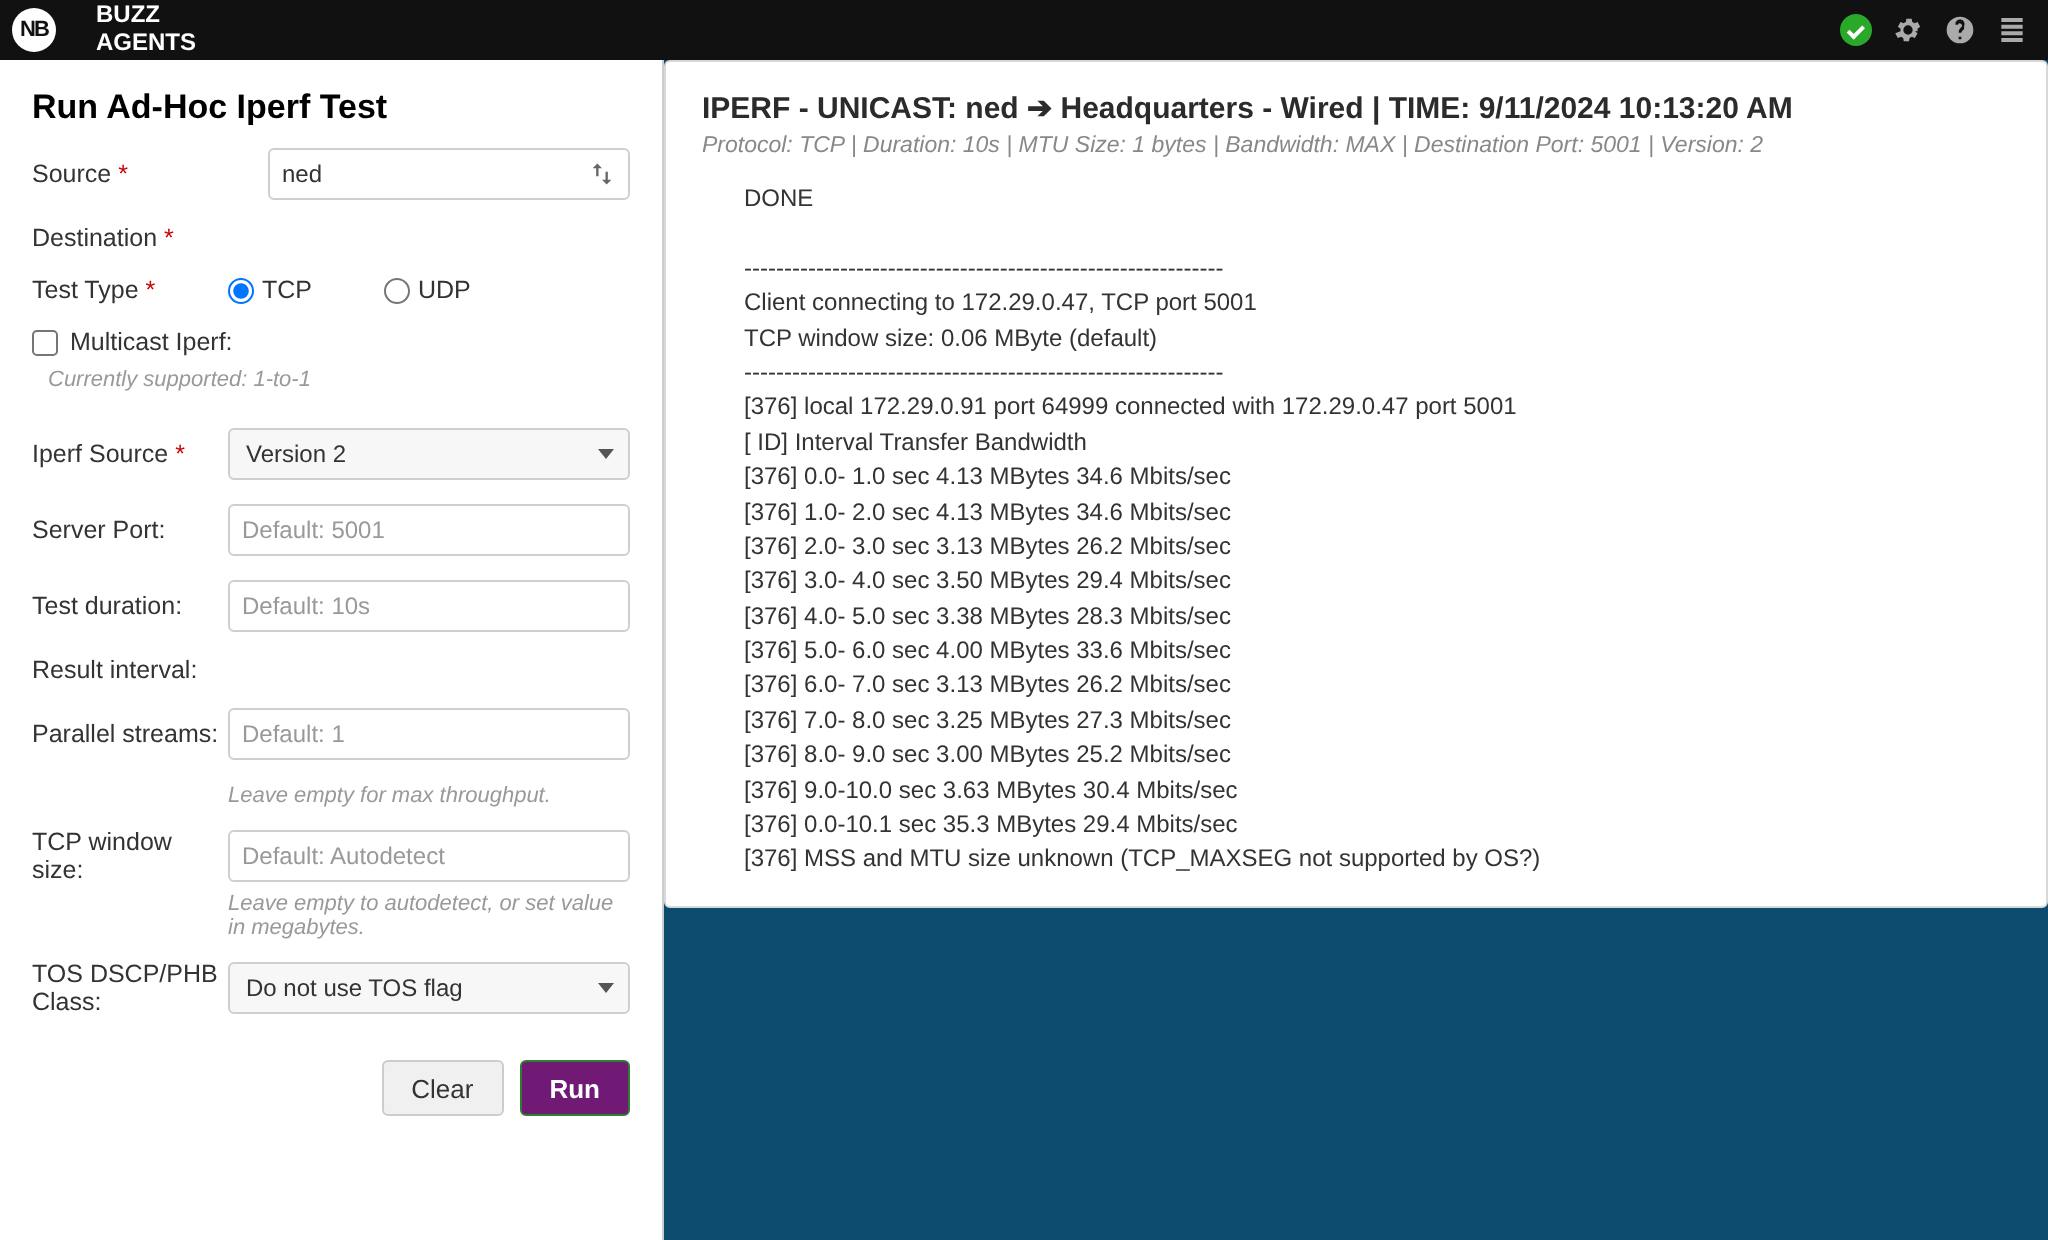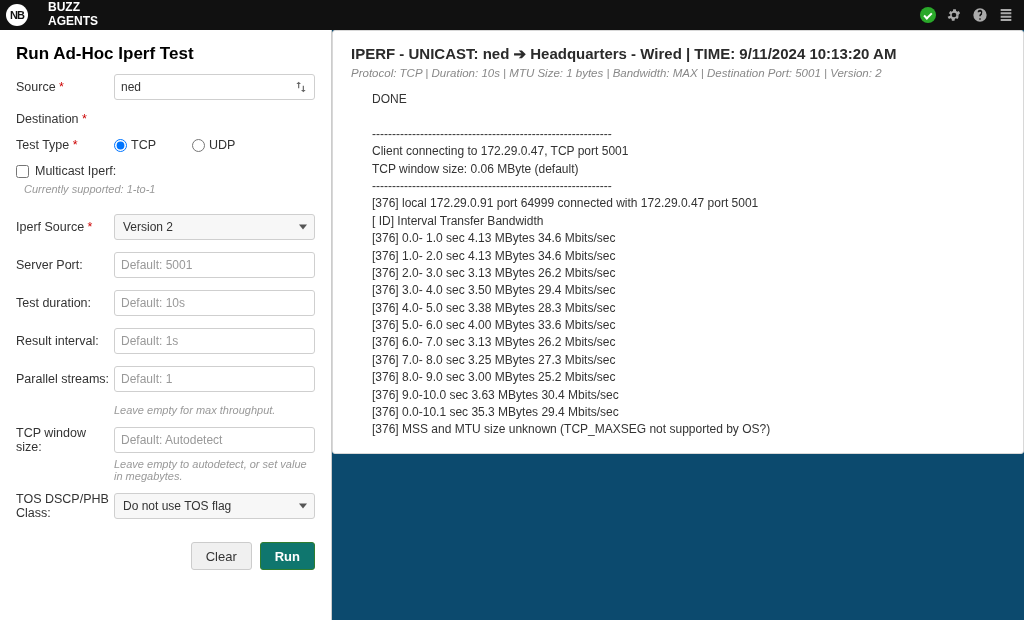--- a/index.html
+++ b/index.html
@@ -25,33 +25,33 @@
   .left h2 { font-size:17px; font-weight:700; padding:14px 16px 10px; }
   .form { padding:0 16px 16px; font-size:12.5px; color:#333; }
   .row { display:flex; align-items:center; margin-bottom:12px; }
   .lbl { width:98px; flex-shrink:0; font-size:12.5px; }
   .req::after { content:" *"; color:#c00; }
   .tin { flex:1; height:26px; border:1px solid #cfcfcf; border-radius:3px; padding:0 6px; font-size:12px; background:#fff; color:#333; }
   .tin::placeholder { color:#999; }
   .sel { appearance:none; -webkit-appearance:none; background:#f7f7f7; border:1px solid #cfcfcf; border-radius:3px; height:26px; padding:0 22px 0 8px; font-size:12px; color:#333; width:100%; }
   .sel-wrap { position:relative; flex:1; }
   .sel-wrap::after { content:""; position:absolute; right:8px; top:50%; width:0; height:0; border-left:4px solid transparent; border-right:4px solid transparent; border-top:5px solid #555; transform:translateY(-50%); pointer-events:none; }
-  .picker { flex:1; display:flex; align-items:center; justify-content:space-between; height:26px; border:1px solid #cfcfcf; border-radius:3px; padding:0 6px; font-size:12px; background:#fff; cursor:pointer; }
+  .picker { flex:1; display:flex; align-items:center; justify-content:space-between; height:26px; border:1px solid #cfcfcf; border-radius:3px; padding:0 6px; font-size:12px; background:#fff; cursor:pointer;margin-left:20px; }
   .swap-icon { width:14px; height:14px; fill:#666; }
   .radios { display:flex; gap:36px; align-items:center; }
   .radios label { font-size:12.5px; display:flex; align-items:center; gap:4px; }
   .hint { color:#999; font-size:11px; font-style:italic; margin-left:4px; }
   .subhint { color:#999; font-size:11px; font-style:italic; margin:4px 0 10px 98px; }
   .bw-row .tin { flex:1; border-right:none; border-radius:3px 0 0 3px; }
   .bw-row .sel-wrap { width:60px; flex:0 0 60px; }
   .bw-row .sel { border-radius:0 3px 3px 0; }
   .btn-row { display:flex; justify-content:flex-end; gap:8px; margin-top:22px; }
   .btn { height:28px; padding:0 14px; border-radius:3px; font-size:13px; cursor:pointer; }
   .btn-clear { background:#f0f0f0; border:1px solid #ccc; color:#333; }
-  .btn-run { background:#0f766e; border:1px solid #2f7d2f; color:#fff; font-weight:600; }
+  .btn-run { background:#701a75; border:1px solid #2f7d2f; color:#fff; font-weight:600; }
 
   
   .result-card { background:#fff; border:1px solid #d8d8d8; border-radius:3px; padding:14px 18px; }
   .res-title { font-size:15px; font-weight:700; color:#2b2b2b; }
   .res-sub { font-size:11.5px; font-style:italic; color:#888; margin:4px 0 12px; }
   .res-body { font-family: "Helvetica Neue", Arial, sans-serif; font-size:12px; color:#333; white-space:pre; line-height:1.45;margin-left:21px; }
 
   input[type=checkbox],input[type=radio]{ margin:0; }
 </style>
 </head>
@@ -126,21 +126,20 @@
       <div class="row">
         <div class="lbl">Server Port:</div>
         <input class="tin" placeholder="Default: 5001" style="">
       </div>
       <div class="row">
         <div class="lbl">Test duration:</div>
         <input class="tin" placeholder="Default: 10s" style="">
       </div>
       <div class="row">
         <div class="lbl">Result interval:</div>
-        <input class="tin" placeholder="Default: 1s" style="">
       </div>
       <div class="row">
         <div class="lbl">Parallel streams:</div>
         <input class="tin" placeholder="Default: 1" style="">
       </div>
       <div class="subhint">Leave empty for max throughput.</div>
 
       <div class="row" style="margin-bottom:2px;">
         <div class="lbl">TCP window size:</div>
         <input class="tin" placeholder="Default: Autodetect" style="">

